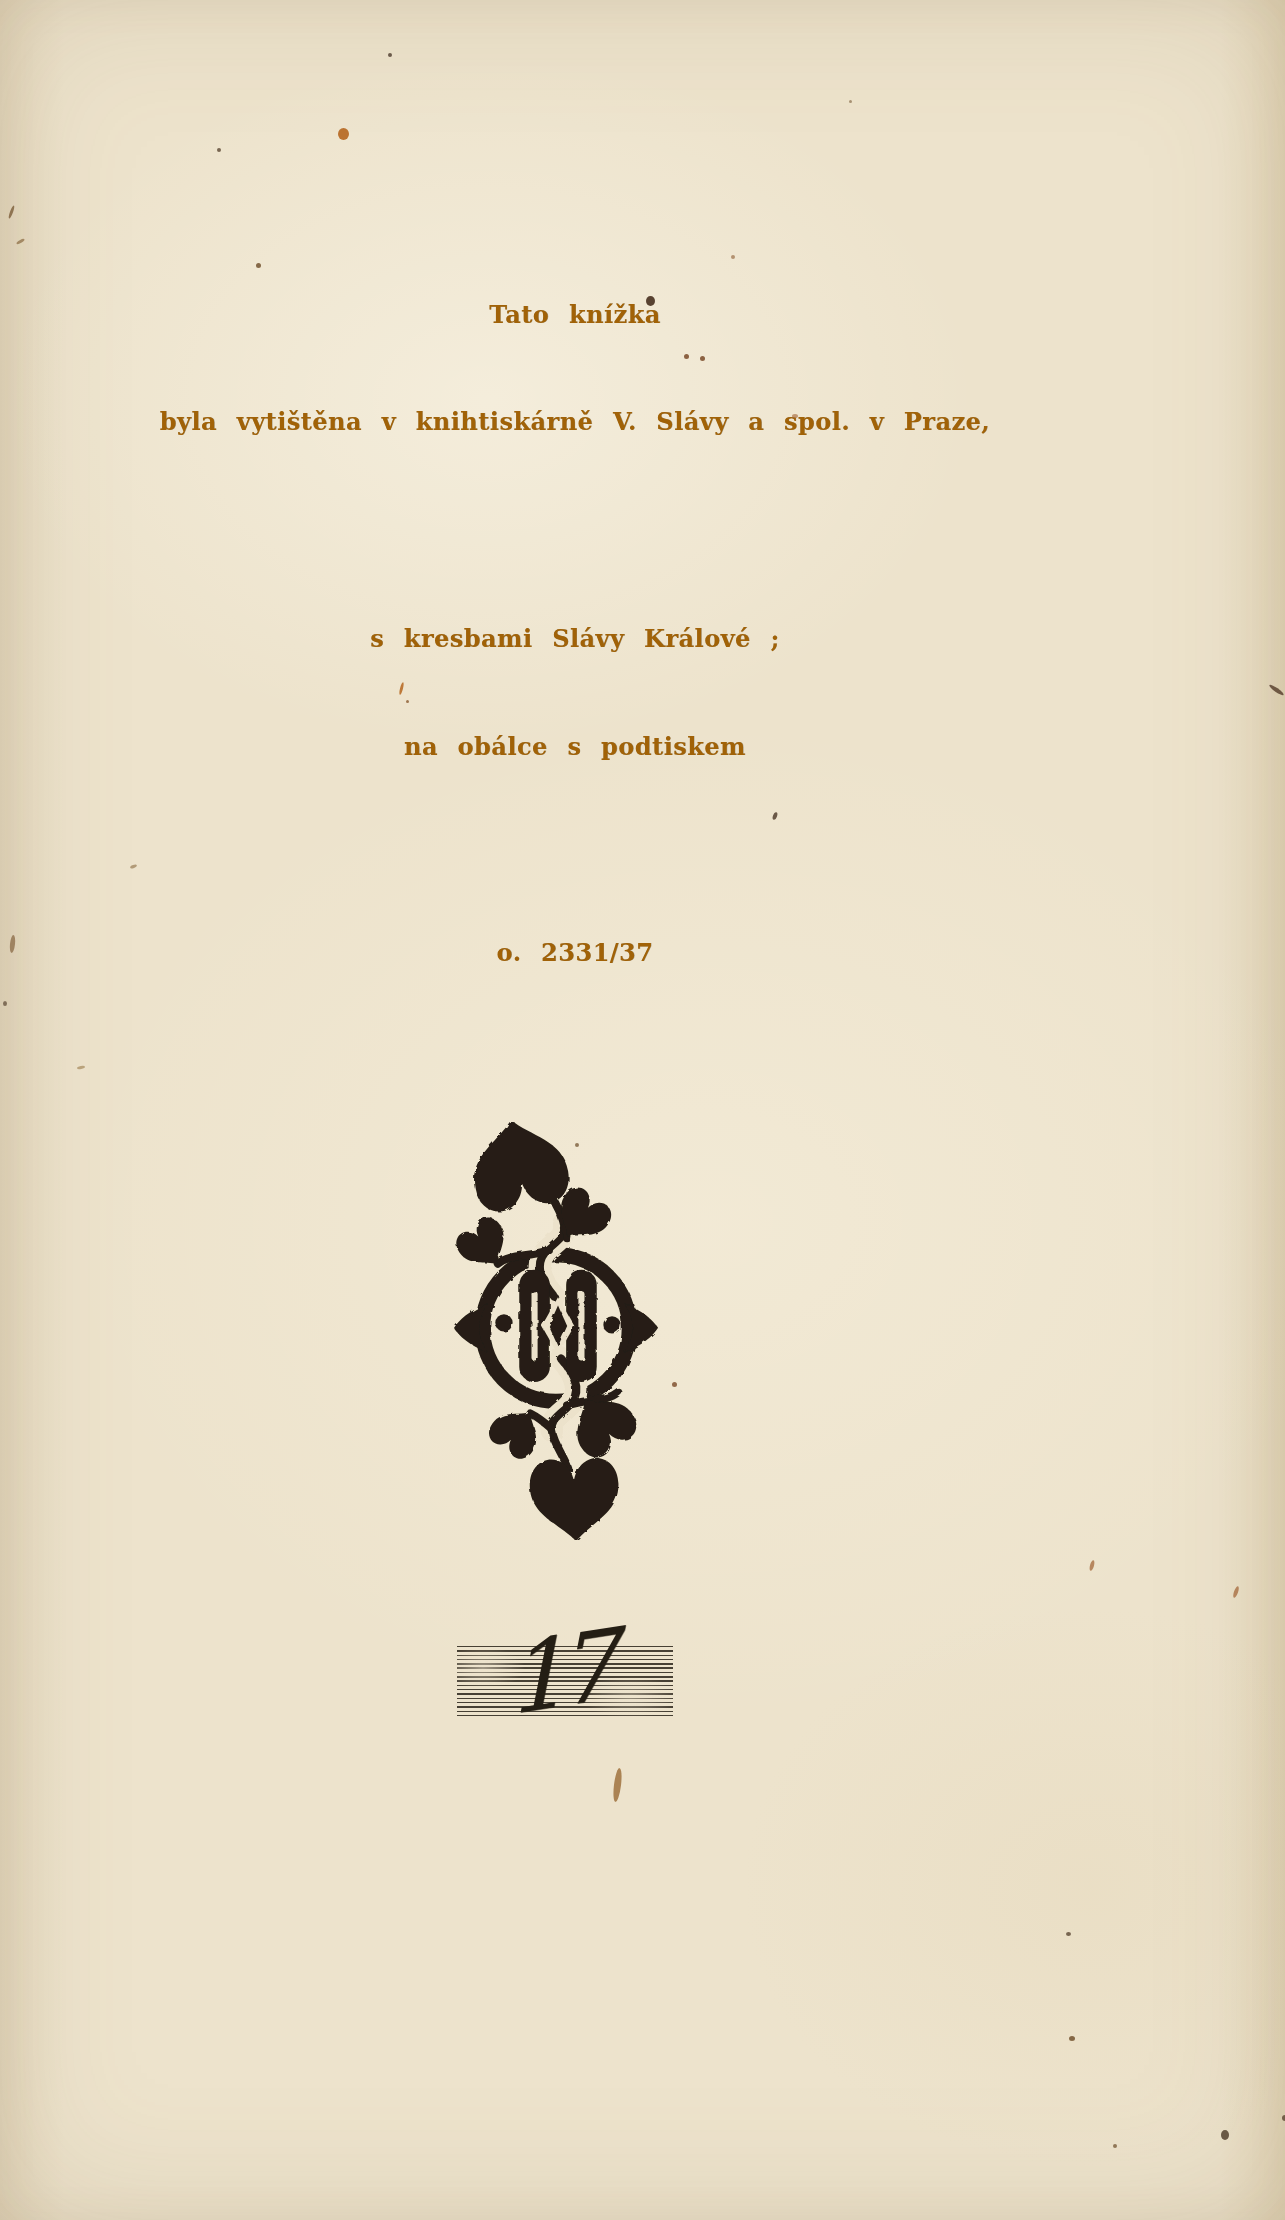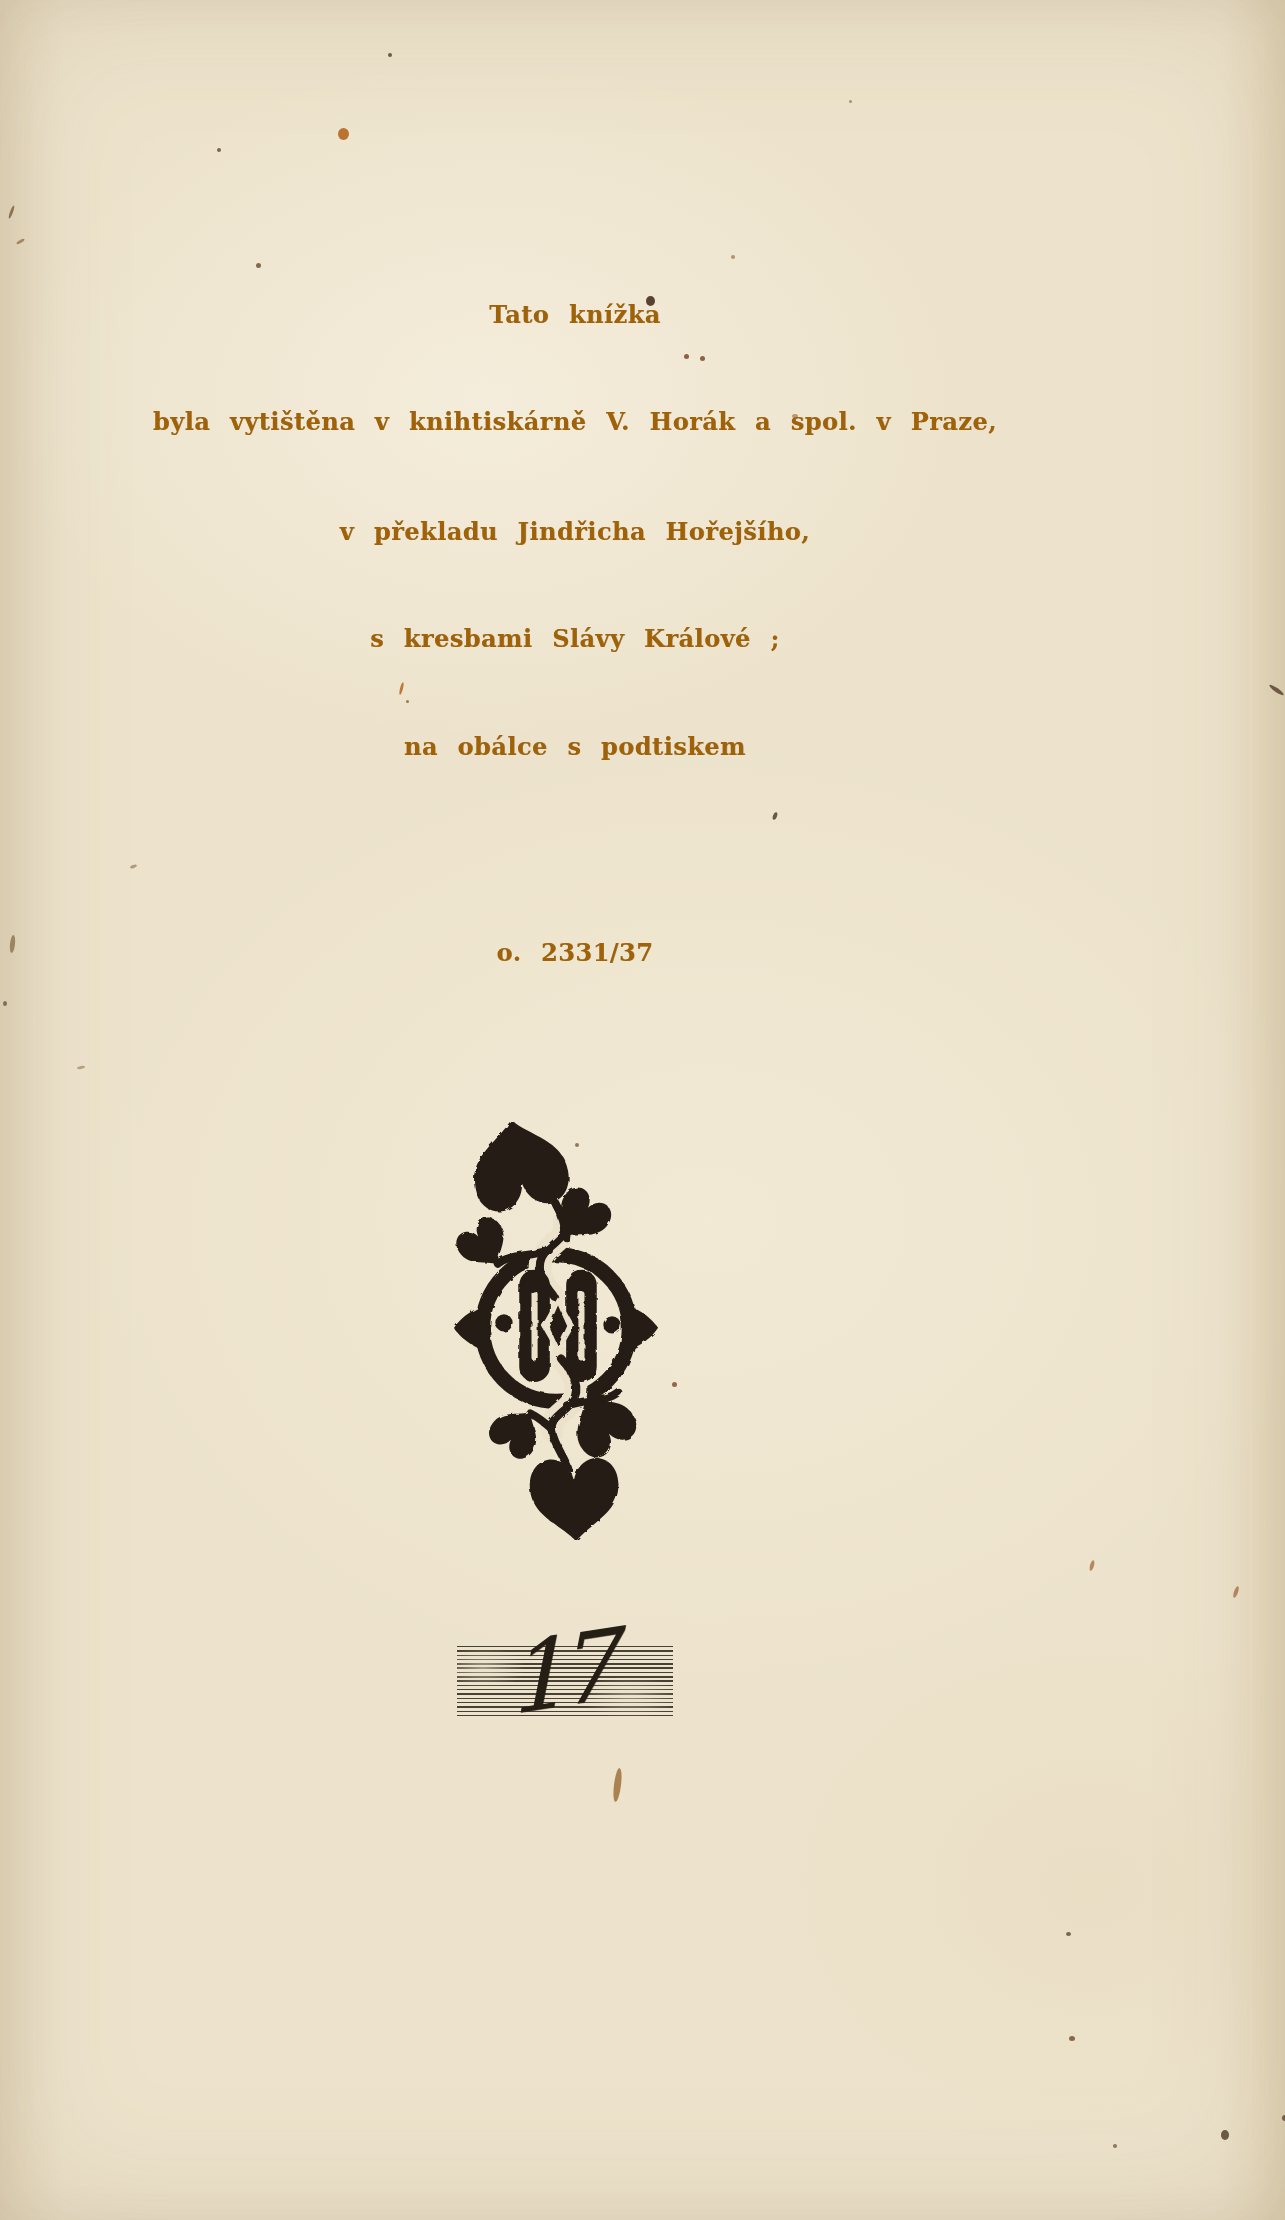--- a/index.html
+++ b/index.html
@@ -47,22 +47,21 @@
   }
   .speck{position:absolute;border-radius:50%;}
 </style>
 </head>
 <body>
 
 <div class="vignette"></div>
 
 <div class="colophon">
   <div class="line" style="top:300px">Tato knížka</div>
-  <div class="line" style="top:407px">byla vytištěna v knihtiskárně V. Horák a spol. v Praze,</div>
-  <div class="line" style="top:517px">v překladu Jindřicha Hořejšího,</div>
+  <div class="line" style="top:407px">byla vytištěna v knihtiskárně V. Slávy a spol. v Praze,</div>
   <div class="line" style="top:732px">na obálce s podtiskem</div>
   <div class="line" style="top:624px">s kresbami Slávy Králové ;</div>
   <div class="line" style="top:938px">o. 2331/37</div>
 </div>
 
 <svg class="ornament" viewBox="0 0 210 410">
   <defs>
     <filter id="rough" x="-10%" y="-10%" width="120%" height="120%">
       <feTurbulence type="fractalNoise" baseFrequency="0.14" numOctaves="2" result="n"></feTurbulence>
       <feDisplacementMap in="SourceGraphic" in2="n" scale="3.5"></feDisplacementMap>

